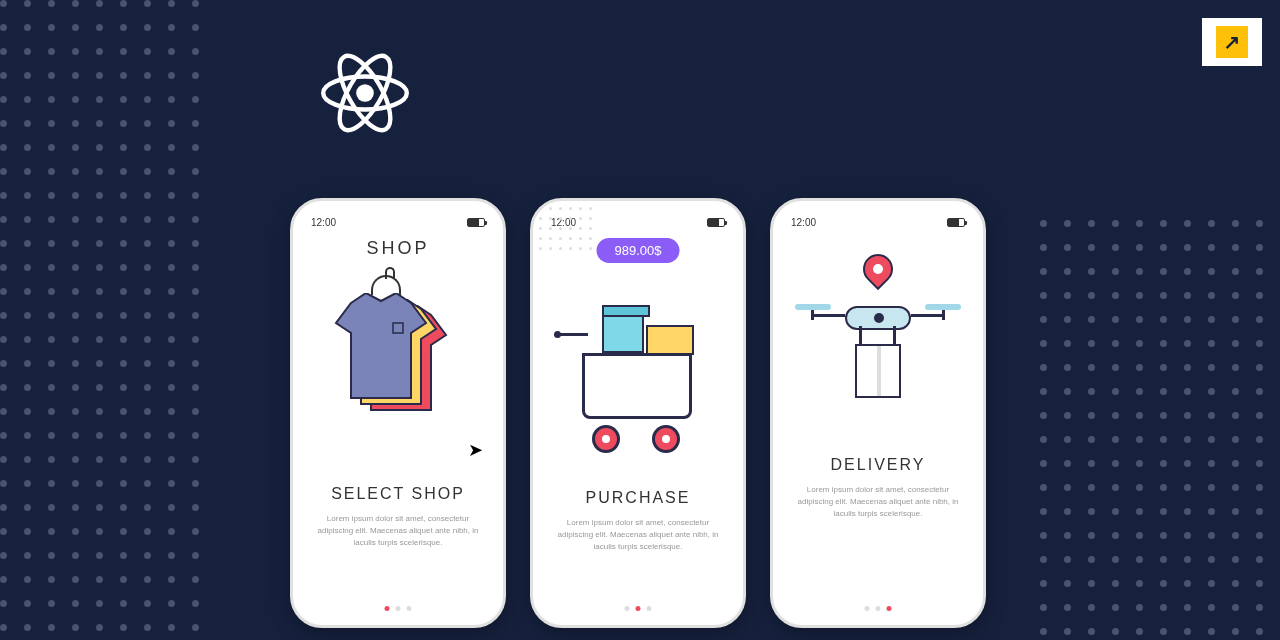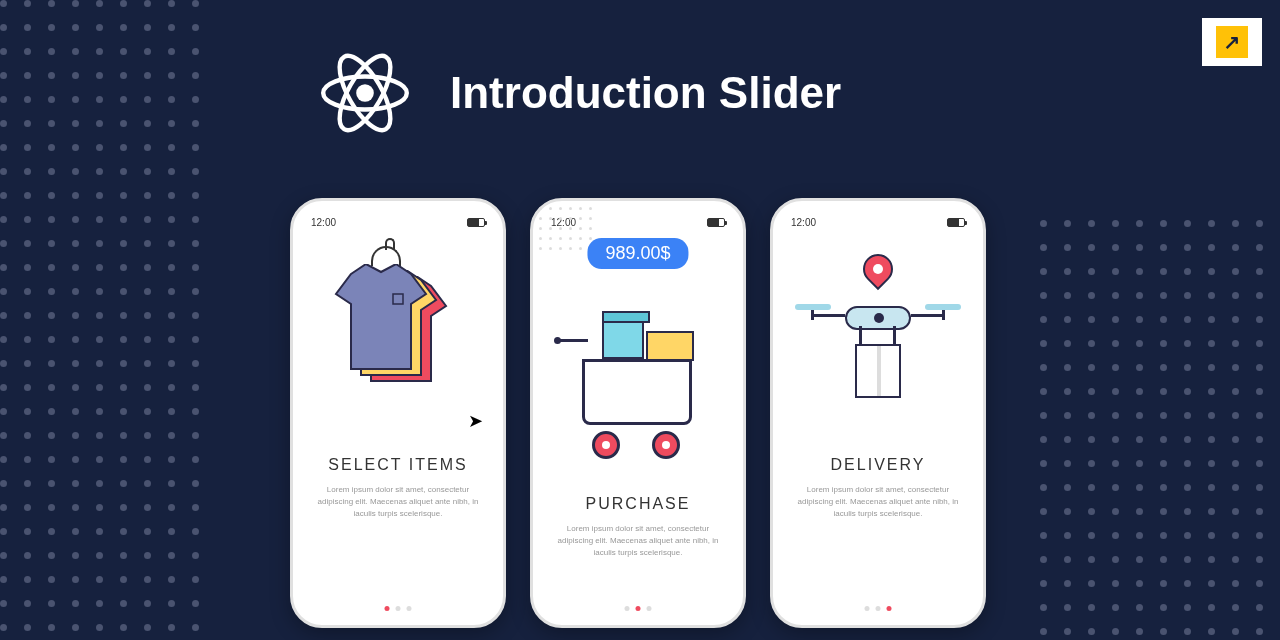--- a/index.html
+++ b/index.html
@@ -15,21 +15,21 @@
 .header{position:absolute;top:38px;left:310px;display:flex;align-items:center;gap:30px}
 .react-logo{width:110px;height:110px}
 .title{color:#fff;font-size:44px;font-weight:bold;line-height:1.2}
 .phones{position:absolute;top:198px;left:290px;display:flex;gap:24px}
 .phone{width:216px;height:430px;background:#fff;border-radius:32px;border:3px solid #e0e0e0;padding:16px 14px;position:relative;box-shadow:0 6px 20px rgba(0,0,0,0.3)}
 .status-bar{display:flex;justify-content:space-between;align-items:center;font-size:10px;color:#333;padding:0 4px;margin-bottom:10px}
 .battery{width:18px;height:9px;border:1px solid #333;border-radius:2px;position:relative}
 .battery::after{content:"";position:absolute;right:-3px;top:2px;width:2px;height:4px;background:#333;border-radius:0 1px 1px 0}
 .battery-fill{width:70%;height:100%;background:#333}
 .shop-label{text-align:center;font-size:18px;letter-spacing:3px;color:#333;margin-bottom:8px;font-weight:300}
-.price-badge{background:#3b82f6;color:#fff;padding:5px 18px;border-radius:14px;font-size:18px;display:inline-block;margin:0 auto 8px;left:50%;position:relative;transform:translateX(-50%)}
+.price-badge{background:#8b5cf6;color:#fff;padding:5px 18px;border-radius:14px;font-size:13px;display:inline-block;margin:0 auto 8px;left:50%;position:relative;transform:translateX(-50%)}
 .illustration{width:100%;height:200px;display:flex;align-items:center;justify-content:center;position:relative;margin-bottom:18px}
 .slide-title{text-align:center;font-size:16px;letter-spacing:2px;color:#333;margin-bottom:10px;font-weight:400}
 .slide-desc{text-align:center;font-size:8px;color:#999;line-height:1.5;padding:0 8px}
 .pagination{position:absolute;bottom:14px;left:50%;transform:translateX(-50%);display:flex;gap:6px}
 .pdot{width:5px;height:5px;border-radius:50%;background:#ddd}
 .pdot.active{background:#ef4b5f}
 
 .shop-ill{position:relative;width:150px;height:180px}
 .tshirt{position:absolute;width:100px;height:110px;top:18px}
 .tshirt.t3{left:28px;top:28px}
@@ -505,50 +505,50 @@
 </div>
 
 <div class="header">
   <svg class="react-logo" viewBox="0 0 100 100">
     <circle cx="50" cy="50" r="8" fill="#fff"></circle>
     <ellipse cx="50" cy="50" rx="38" ry="15" fill="none" stroke="#fff" stroke-width="4"></ellipse>
     <ellipse cx="50" cy="50" rx="38" ry="15" fill="none" stroke="#fff" stroke-width="4" transform="rotate(60 50 50)"></ellipse>
     <ellipse cx="50" cy="50" rx="38" ry="15" fill="none" stroke="#fff" stroke-width="4" transform="rotate(120 50 50)"></ellipse>
   </svg>
   <div class="title">
-    <div>Introduction Slider</div>
   </div>
 </div>
 
 <div class="phones">
 
   <div class="phone">
     <div class="status-bar">
       <span>12:00</span>
       <div class="battery">
           <div class="battery-fill"></div>
         </div>
     </div>
+    <div class="shop-label">SHOP</div>
     <div class="illustration">
       <div class="shop-ill">
         <div class="hanger"></div>
         <svg class="tshirt t3" viewBox="0 0 100 110">
             <path d="M20 10 L35 0 L50 8 L65 0 L80 10 L95 30 L80 40 L80 105 L20 105 L20 40 L5 30 Z" fill="#ef4b5f" stroke="#2a2a4a" stroke-width="2"></path>
           </svg>
         <svg class="tshirt t2" viewBox="0 0 100 110">
             <path d="M20 10 L35 0 L50 8 L65 0 L80 10 L95 30 L80 40 L80 105 L20 105 L20 40 L5 30 Z" fill="#ffd666" stroke="#2a2a4a" stroke-width="2"></path>
           </svg>
         <svg class="tshirt t1" viewBox="0 0 100 110">
             <path d="M20 10 L35 0 L50 8 L65 0 L80 10 L95 30 L80 40 L80 105 L20 105 L20 40 L5 30 Z" fill="#7b84b8" stroke="#2a2a4a" stroke-width="2"></path>
             <rect x="62" y="30" width="10" height="10" fill="none" stroke="#2a2a4a" stroke-width="1.5"></rect>
           </svg>
         <span class="cursor">➤</span>
       </div>
     </div>
-    <div class="slide-title">SELECT ITEMS</div>
+    <div class="slide-title">SELECT SHOP</div>
     <div class="slide-desc">Lorem ipsum dolor sit amet, consectetur adipiscing elit. Maecenas aliquet ante nibh, in iaculis turpis scelerisque.</div>
     <div class="pagination">
       <div class="pdot active"></div>
       <div class="pdot"></div>
       <div class="pdot"></div>
     </div>
   </div>
 
   <div class="phone">
     <div class="status-bar">

